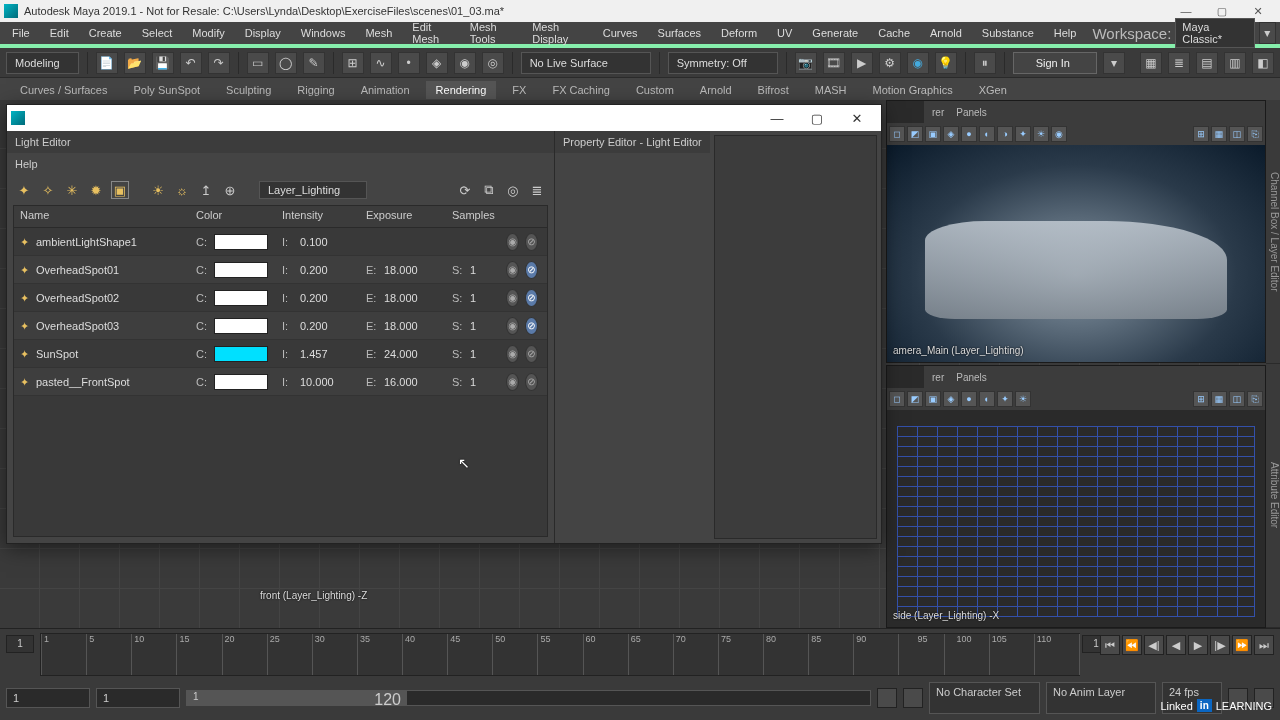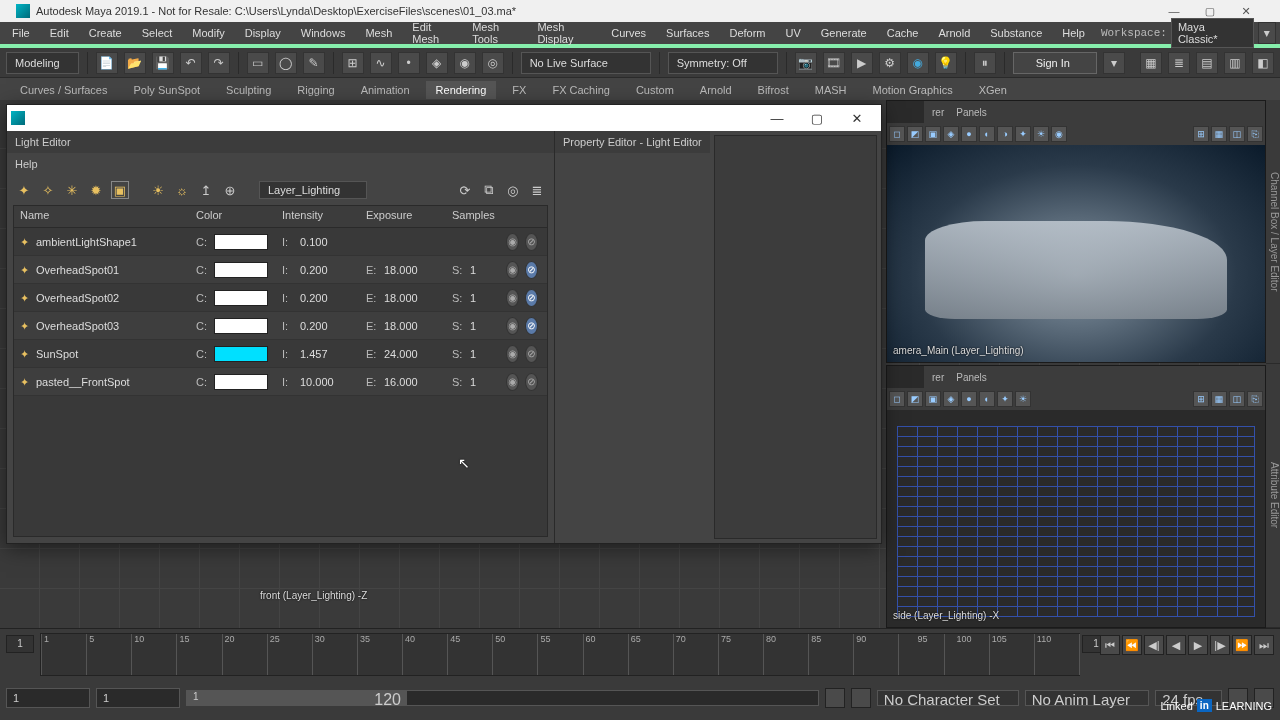--- a/index.html
+++ b/index.html
@@ -1,28 +1,28 @@
 <!DOCTYPE html>
 <html><head>
 <meta charset="utf-8">
 <style>
 * { margin: 0; padding: 0; box-sizing: border-box; font-family: "Segoe UI", Arial, sans-serif; }
 body { background: #444; color: #ccc; width: 1280px; height: 720px; overflow: hidden; font-size: 11px; position: relative; }
 
 
-.titlebar { height: 22px; background: #f0f0f0; display: flex; align-items: center; padding: 0 16px; color: #333; font-size: 11px; }
+.titlebar { height: 22px; background: #f0f0f0; display: flex; align-items: center; padding: 0 4px; color: #333; font-size: 11px; }
 .titlebar .mlogo { width: 14px; height: 14px; background: linear-gradient(135deg, #00b4c4, #006b7a); margin-right: 6px; }
 .titlebar .title { flex: 1; }
 .titlebar .winbtn { width: 36px; height: 22px; display: flex; align-items: center; justify-content: center; color: #555; }
 
 
 .menubar { height: 22px; background: #444; display: flex; align-items: center; padding: 0 4px; gap: 4px; }
 .menubar .mitem { padding: 2px 8px; color: #ddd; }
 .menubar .spacer { flex: 1; }
-.menubar .ws-label { color: #bbb; font-size: 11px; font-family: Liberation Mono, monospace; }
+.menubar .ws-label { color: #bbb; font-size: 15px; }
 .menubar .ws-combo { background: #333; padding: 2px 18px 2px 6px; color: #ddd; position: relative; border: 1px solid #555; }
 
 
 .toolbar { height: 34px; background: #3a3a3a; display: flex; align-items: center; padding: 8px 6px; gap: 6px; border-top: 4px solid #86efac; border-bottom: 1px solid #2a2a2a; }
 .toolbar .combo { background: #333; padding: 4px 18px 4px 8px; color: #ddd; border: 1px solid #555; position: relative; min-width: 70px; }
 .toolbar .sep { width: 1px; height: 22px; background: #2a2a2a; margin: 0 2px; }
 .tbtn { width: 22px; height: 22px; background: #4a4a4a; border: 1px solid #333; display: inline-flex; align-items: center; justify-content: center; font-size: 12px; color: #ccc; }
 .signin { background: #444; padding: 4px 26px 4px 22px; border: 1px solid #666; color: #eee; position: relative; }
 
 
@@ -91,21 +91,21 @@
 .tl-ruler .tick { position: absolute; top: 0; bottom: 0; border-left: 1px solid #555; font-size: 9px; color: #aaa; padding-left: 2px; }
 .tl-controls { position: absolute; right: 6px; top: 6px; display: flex; gap: 2px; }
 .tl-controls .pbtn { width: 20px; height: 20px; background: #4a4a4a; border: 1px solid #222; display: flex; align-items: center; justify-content: center; font-size: 11px; }
 .tl-side { position: absolute; left: 6px; top: 6px; width: 28px; height: 18px; background: #333; border: 1px solid #222; text-align: center; font-size: 10px; line-height: 16px; }
 .tl-side.r { left: auto; right: 170px; }
 
 .rangebar { position: absolute; left: 0; right: 0; bottom: 0; height: 44px; background: #3a3a3a; display: flex; align-items: center; padding: 0 6px; gap: 6px; }
 .rangebar .rfield { width: 84px; height: 20px; background: #2a2a2a; border: 1px solid #555; color: #ccc; padding: 0 6px; line-height: 18px; font-size: 11px; }
 .rangebar .rslider { flex: 1; height: 16px; background: #2a2a2a; border: 1px solid #555; position: relative; }
 .rangebar .rslider .rhandle { position: absolute; left: 0; width: 220px; top: 0; bottom: 0; background: #555; }
-.rangebar .rcombo { height: 16px; background: #333; border: 1px solid #555; padding: 0 18px 0 6px; line-height: 18px; position: relative; min-width: 110px; font-size: 15px; }
+.rangebar .rcombo { height: 32px; background: #333; border: 1px solid #555; padding: 0 18px 0 6px; line-height: 18px; position: relative; min-width: 110px; font-size: 11px; }
 .rangebar .rbtn { width: 20px; height: 20px; background: #4a4a4a; border: 1px solid #222; }
 
 .cursor { position: absolute; left: 458px; top: 455px; font-size: 14px; color: #fff; text-shadow: 0 0 2px #000; }
 
 .linkedin { position: absolute; right: 8px; bottom: 8px; color: #fff; font-size: 11px; display: flex; align-items: center; gap: 4px; }
 .linkedin .li { background: #0a66c2; color: #fff; padding: 1px 3px; font-weight: bold; font-size: 10px; }
 
 
 .gridbg { position: absolute; inset: 44px 0 0 0; background:
   repeating-linear-gradient(0deg, transparent 0 39px, #555 39px 40px),

